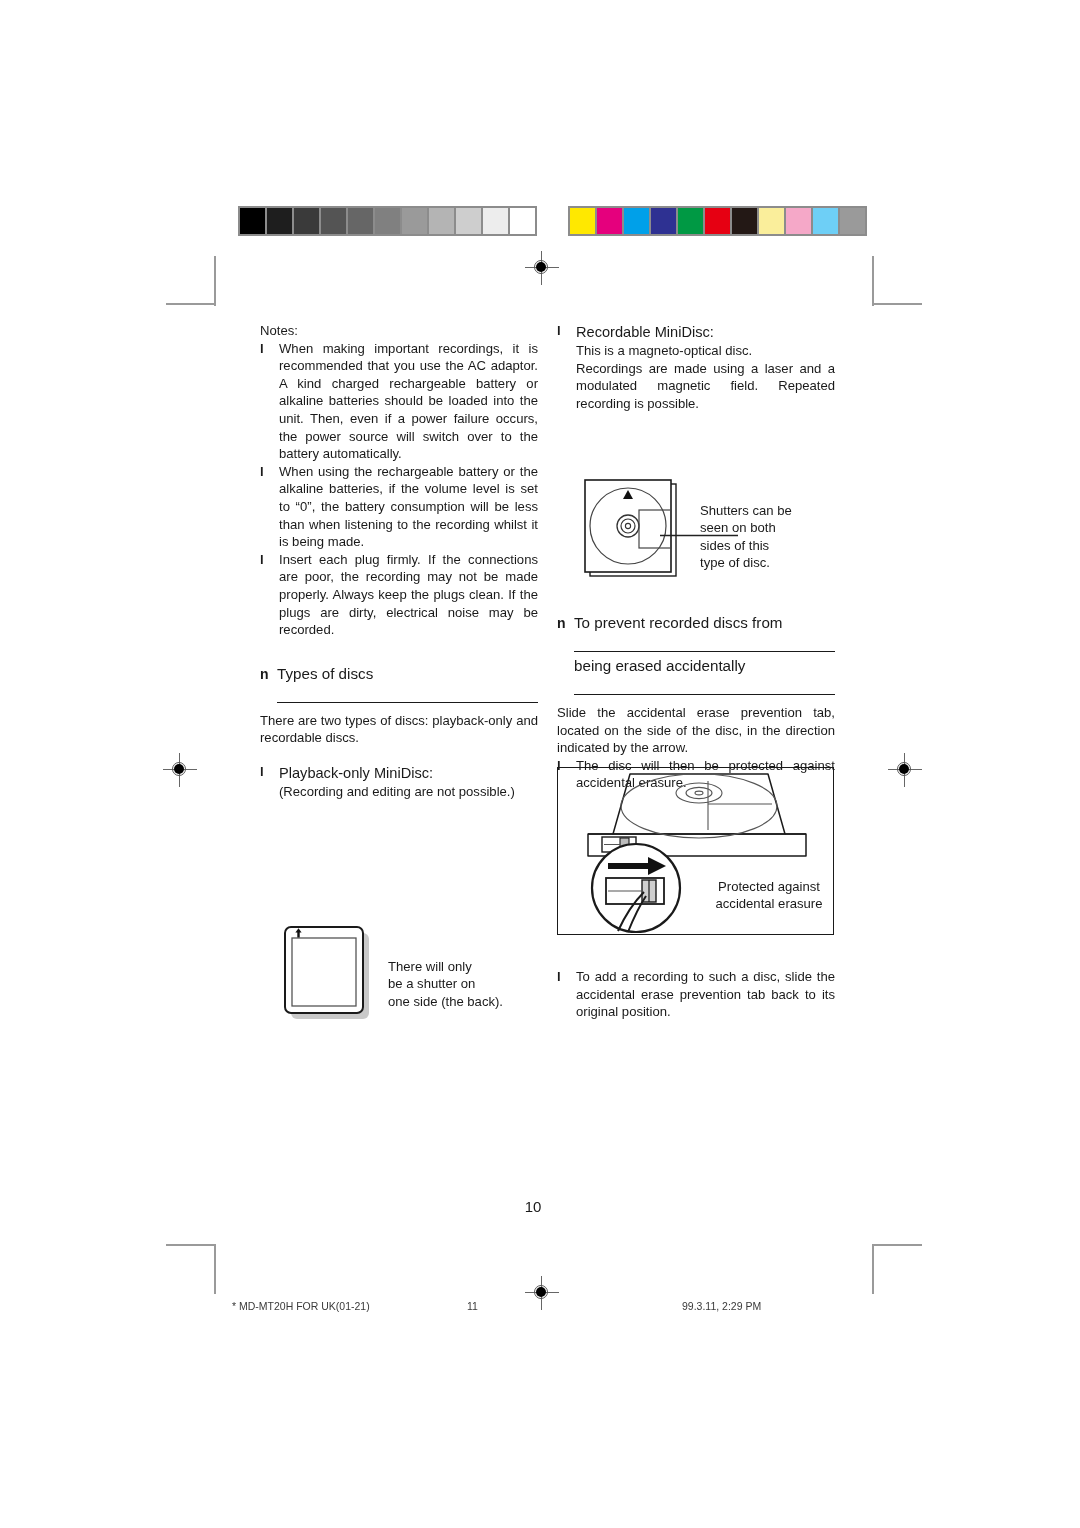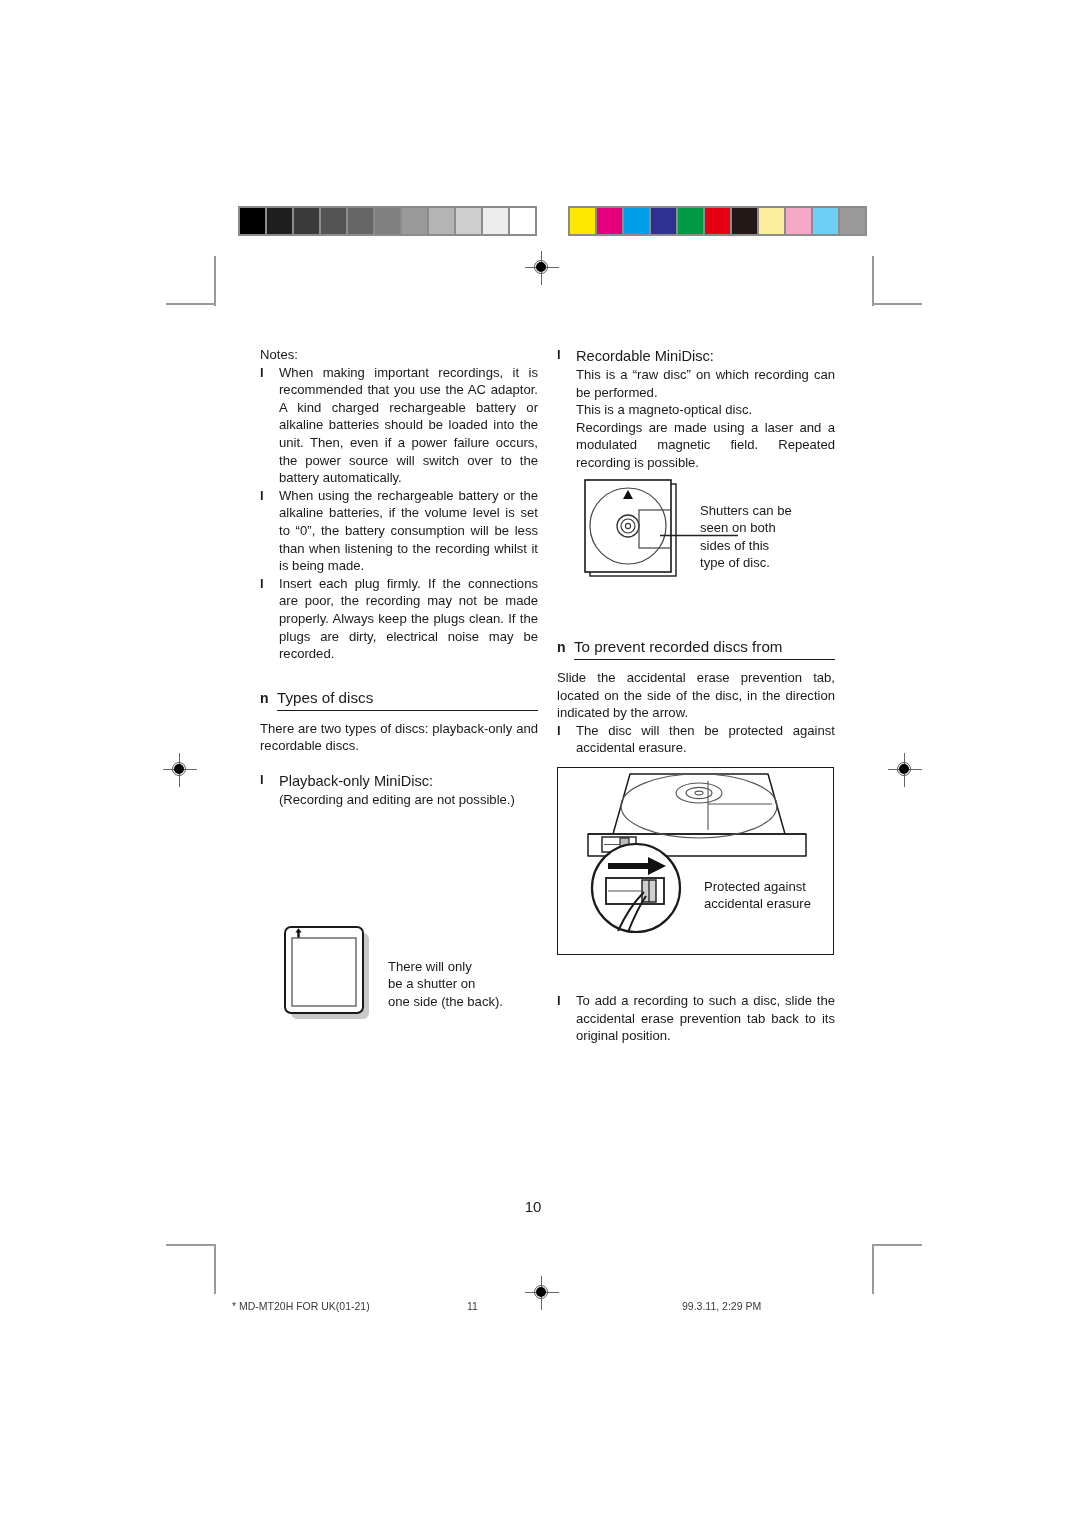--- a/index.html
+++ b/index.html
@@ -77,21 +77,20 @@
     left: 0; top: 0;
     width: 1080px;
     height: 1528px;
   }
 
   .col {
     position: absolute;
     width: 278px;
     font-size: 13.1px;
     line-height: 17.6px;
-    margin-top: 24px;
   }
   #col-left  { left: 260px; top: 322px; }
   #col-right { left: 557px; top: 322px; }
 
   p { margin: 0; }
 
   
   .just { text-align: justify; }
 
   
@@ -122,21 +121,21 @@
   }
   .sec-head .hmark {
     flex: 0 0 auto;
     width: 17px;
     font-weight: bold;
     font-size: 14px;
   }
   .sec-head .htitle {
     flex: 1 1 auto;
     border-bottom: 1.6px solid #1a1a1a;
-    padding-bottom: 2px;
+    padding-bottom: 18px;
   }
   .sec-head .hrow + .hrow { margin-top: 3px; }
   .sec-head .hrow.cont .hmark { width: 17px; }
 
   .sub-head {
     font-size: 14.6px;
     line-height: 20px;
   }
   .gap-m { height: 16px; }
   .gap-l { height: 24px; }
@@ -147,23 +146,24 @@
   .fig-caption {
     position: absolute;
     font-size: 13.1px;
     line-height: 17.6px;
   }
 
   #fig-box-erase {
     left: 557px;
     top: 767px;
     width: 277px;
-    height: 188px;
+    height: 168px;
     border: 1.3px solid #1a1a1a;
     box-sizing: border-box;
+    text-align: center;
   }
 
   
   #page-number {
     position: absolute;
     left: 0; top: 1198px;
     width: 1066px;
     text-align: center;
     font-size: 15px;
   }
@@ -306,21 +306,20 @@
 be a shutter on
 one side (the back).</span>
   </div>
 
   <div class="col" id="col-right">
 
     <div class="bullet-row">
       <span class="bullet-mark">l</span>
       <span class="bullet-body sub-head">Recordable MiniDisc:</span>
     </div>
-    <p class="indent just">This is a “raw disc” on which recording can be performed.</p>
     <p class="indent">This is a magneto-optical disc.</p>
     <p class="indent just">Recordings are made using a laser and a modulated magnetic field. Repeated recording is possible.</p>
 
   </div>
 
   <div class="fig" style="left:583px;top:478px;width:100px;height:104px;">
     <svg width="100" height="104" viewBox="0 0 100 104">
 
       <rect x="7" y="6" width="86" height="92" fill="#ffffff" stroke="#1a1a1a" stroke-width="1.4"></rect>
 
@@ -350,20 +349,24 @@
 type of disc.</span>
   </div>
 
   <div class="col" style="left:557px;top:612px;">
 
     <div class="sec-head">
       <div class="hrow">
         <span class="hmark">n</span>
         <span class="htitle">To prevent recorded discs from</span>
       </div>
+      <div class="hrow cont">
+        <span class="hmark"></span>
+        <span class="htitle">being erased accidentally</span>
+      </div>
     </div>
 
     <p class="just">Slide the accidental erase prevention tab, located on the side of the disc, in the direction indicated by the arrow.</p>
 
     <div class="bullet-row">
       <span class="bullet-mark">l</span>
       <span class="bullet-body just">The disc will then be protected against accidental erasure.</span>
     </div>
 
   </div>

